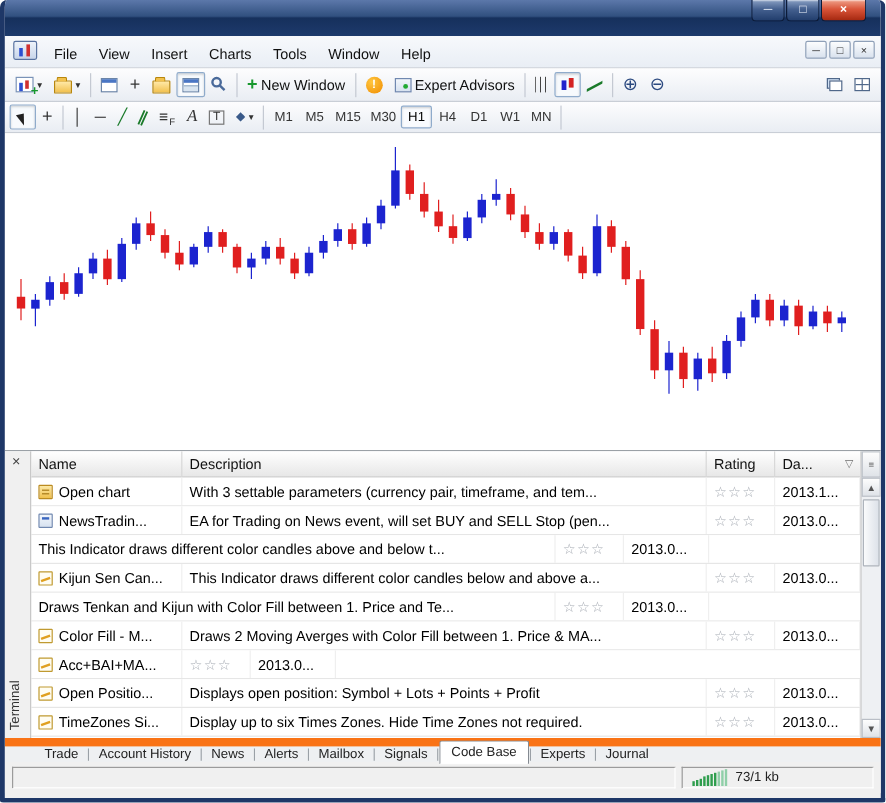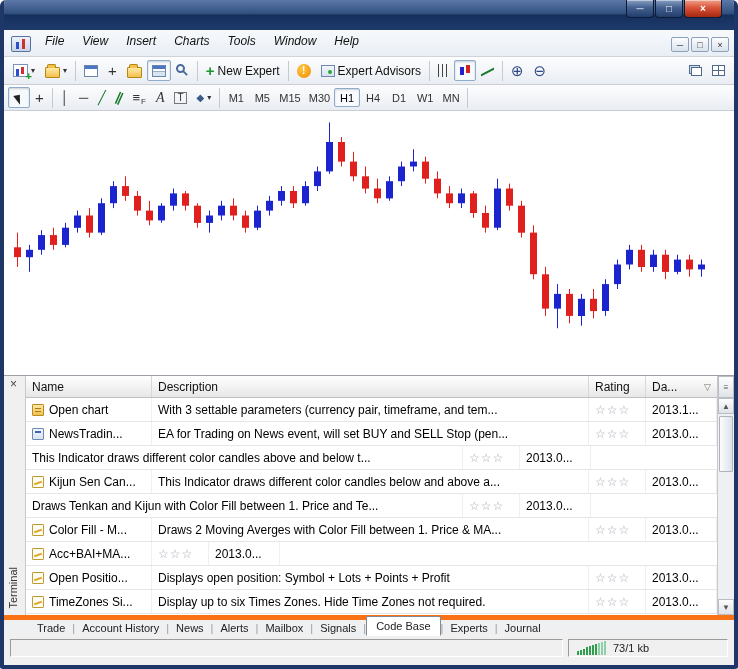--- a/index.html
+++ b/index.html
@@ -15,21 +15,21 @@
     background:linear-gradient(#5c78aa 0%, #31507f 45%, #16305c 50%, #1d3a6c 100%);
     display:flex; justify-content:flex-end; align-items:flex-start; padding:0 12px; }
   .caption-btns { display:flex; gap:1px; }
   .cap { width:28px; height:18px; border:1px solid #0c1b38; border-top:none; border-radius:0 0 4px 4px;
     display:flex; align-items:center; justify-content:center; color:#eaf0fa; font-size:10px; line-height:1;
     background:linear-gradient(#8aa0c4,#44608f 45%,#223e6d); box-shadow:inset 0 1px 0 rgba(255,255,255,.45); cursor:default; }
   .cap.close { width:38px; background:linear-gradient(#f0a18a,#d95438 45%,#a52810); color:#fff; font-weight:bold; }
 
   
   .menubar { height:27px; flex:none; background:linear-gradient(#f7f9fc,#e9eef5);
-    border-bottom:1px solid #cfd4db; display:flex; align-items:flex-end; padding:4px 5px;font-style:italic; }
+    border-bottom:1px solid #cfd4db; display:flex; align-items:flex-start; padding:4px 5px; }
   .app-logo { width:20px; height:16px; margin:0 5px 0 2px; border:1px solid #5872a0; border-radius:2px;
     background:linear-gradient(#eef3fa,#c7d5ea); position:relative; overflow:hidden; }
   .app-logo::before { content:""; position:absolute; left:4px; bottom:2px; width:3px; height:7px; background:#2c4fd0; }
   .app-logo::after  { content:""; position:absolute; left:10px; bottom:2px; width:3px; height:10px; background:#d03030; }
   .menu-item { padding:4px 9px; color:#101010; cursor:default; border-radius:2px; }
   .mdi { margin-left:auto; display:flex; gap:2px; }
   .mdi-btn { width:18px; height:15px; border:1px solid #8fa0b8; border-radius:2px;
     background:linear-gradient(#fcfdfe,#d9e2ee); display:flex; align-items:center; justify-content:center;
     font-size:9px; color:#333; cursor:default; }
 
@@ -122,21 +122,21 @@
 
   
   .t-scroll { width:17px; flex:none; background:#eef0f3; border-left:1px solid #c8c8c8; display:flex; flex-direction:column; font-size:8px; color:#555; }
   .sc-btn { height:16px; flex:none; display:flex; align-items:center; justify-content:center;
     background:linear-gradient(#fdfdfd,#dfe3e8); border:1px solid #b9bec6; cursor:default; }
   .sc-menu { height:22px; }
   .sc-track { flex:1; position:relative; }
   .sc-thumb { position:absolute; top:2px; left:1px; right:1px; height:56px; background:linear-gradient(90deg,#fafbfc,#dde2e9); border:1px solid #aeb4bc; border-radius:1px; cursor:default; }
 
   
-  .tabsbar { height:20px; flex:none; background:#eef0f2; border-top:5px solid #f97316;
+  .tabsbar { height:20px; flex:none; background:#eef0f2; border-top:7px solid #f97316;
     display:flex; align-items:center; padding-left:26px; font-size:11px; color:#222; overflow:visible; }
   .tab { padding:2px 7px; cursor:default; white-space:nowrap; }
   .tab.active { background:#fff; border:1px solid #848a91; border-bottom-color:#fff; position:relative; top:-2px; padding:3px 9px; border-radius:2px 2px 0 0; }
   .tab-sep { color:#9aa0a6; }
 
   
   .statusbar { height:26px; flex:none; background:#f0f0f0; display:flex; align-items:center; gap:5px; padding:0 6px; }
   .sb-cell { height:18px; border:1px solid; border-color:#9b9b9b #ffffff #ffffff #9b9b9b; background:#f0f0f0;
     display:flex; align-items:center; padding:0 8px; font-size:11px; color:#222; }
   .sb-main { flex:1; }
@@ -208,21 +208,21 @@
       </div>
     <div class="tbtn pressed">
         <span class="ic ic-terminal"></span>
       </div>
     <div class="tbtn">
         <span class="ic ic-magnifier"></span>
       </div>
     <span class="sep"></span>
     <div class="tbtn">
       <span class="plus">+</span>
-      <span class="lbl">New Expert</span>
+      <span class="lbl">New Window</span>
     </div>
     <span class="sep"></span>
     <div class="tbtn">
         <span class="ic-alert">!</span>
       </div>
     <div class="tbtn">
       <span class="ic ic-ea"></span>
       <span class="lbl">Expert Advisors</span>
     </div>
     <span class="sep"></span>

